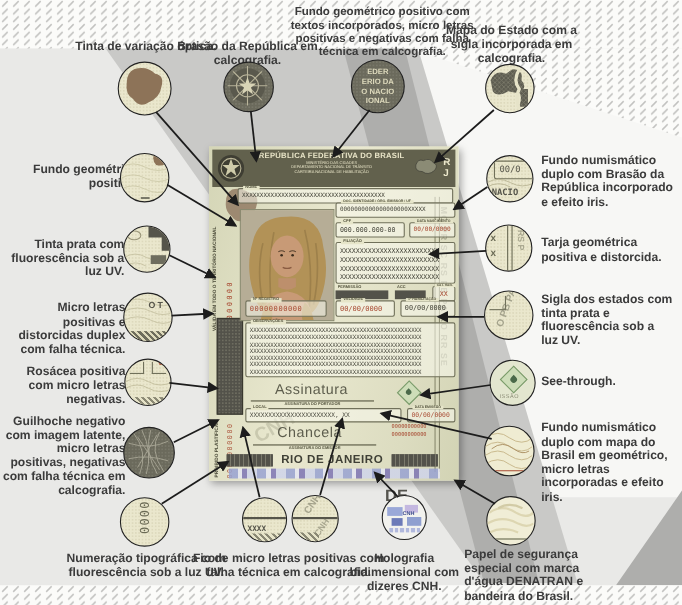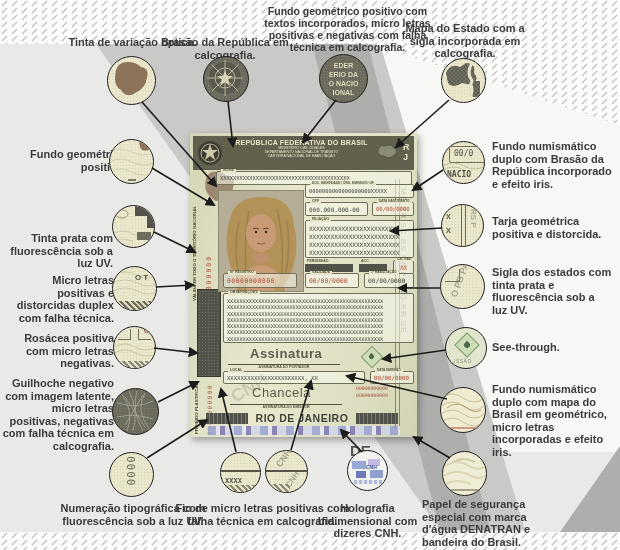--- a/index.html
+++ b/index.html
@@ -65,21 +65,21 @@
     <polygon points="372,44 620,44 620,125" fill="url(#hatch)"></polygon>
     <rect x="0" y="532" width="620" height="18" fill="url(#hatch)"></rect>
   </svg>
 
   <div class="lbl c" style="left:60px;top:36px;width:145px;">Tinta de variação óptica.</div>
   <div class="lbl c" style="left:150px;top:36px;width:150px;">Brasão da República em calcografia.</div>
   <div class="lbl c small" style="left:255px;top:6px;width:185px;">Fundo geométrico positivo com textos incorporados, micro letras positivas e negativas com falha técnica em calcografia.</div>
   <div class="lbl c" style="left:395px;top:22px;width:140px;">Mapa do Estado com a sigla incorporada em calcografia.</div>
 
   <div class="lbl r" style="left:18px;top:148px;width:108px;">Fundo geométrico positivo.</div>
-  <div class="lbl r" style="left:8px;top:232px;width:105px;">Tinta prata com fluorescência sob a luz UV.</div>
+  <div class="lbl r" style="left:8px;top:216px;width:105px;">Tinta prata com fluorescência sob a luz UV.</div>
   <div class="lbl r" style="left:2px;top:274px;width:112px;">Micro letras positivas e distorcidas duplex com falha técnica.</div>
   <div class="lbl r" style="left:12px;top:332px;width:102px;">Rosácea positiva com micro letras negativas.</div>
   <div class="lbl r" style="left:2px;top:377px;width:112px;">Guilhoche negativo com imagem latente, micro letras positivas, negativas com falha técnica em calcografia.</div>
 
   <div class="lbl c" style="left:43px;top:502px;width:180px;">Numeração tipográfica com fluorescência sob a luz UV.</div>
   <div class="lbl c" style="left:305px;top:502px;width:125px;">Holografia bidimensional com dizeres CNH.</div>
   <div class="lbl c" style="left:175px;top:502px;width:175px;">Fio de micro letras positivas com falha técnica em calcografia.</div>
   <div class="lbl l" style="left:492px;top:140px;width:125px;">Fundo numismático duplo com Brasão da República incorporado e efeito iris.</div>
 
   <div class="lbl l" style="left:422px;top:498px;width:140px;">Papel de segurança especial com marca d'água DENATRAN e bandeira do Brasil.</div>
@@ -188,21 +188,21 @@
       <span class="flab">OBSERVAÇÕES</span>
       <div class="fval" style="padding-top:4px;font-size:5.2px;line-height:6.3px;">XXXXXXXXXXXXXXXXXXXXXXXXXXXXXXXXXXXXXXXXXXXXXXXXXX</div>
       <div class="fval" style="padding-top:0;font-size:5.2px;line-height:6.3px;">XXXXXXXXXXXXXXXXXXXXXXXXXXXXXXXXXXXXXXXXXXXXXXXXXX</div>
       <div class="fval" style="padding-top:0;font-size:5.2px;line-height:6.3px;">XXXXXXXXXXXXXXXXXXXXXXXXXXXXXXXXXXXXXXXXXXXXXXXXXX</div>
       <div class="fval" style="padding-top:0;font-size:5.2px;line-height:6.3px;">XXXXXXXXXXXXXXXXXXXXXXXXXXXXXXXXXXXXXXXXXXXXXXXXXX</div>
       <div class="fval" style="padding-top:0;font-size:5.2px;line-height:6.3px;">XXXXXXXXXXXXXXXXXXXXXXXXXXXXXXXXXXXXXXXXXXXXXXXXXX</div>
       <div class="fval" style="padding-top:0;font-size:5.2px;line-height:6.3px;">XXXXXXXXXXXXXXXXXXXXXXXXXXXXXXXXXXXXXXXXXXXXXXXXXX</div>
       <div class="fval" style="padding-top:0;font-size:5.2px;line-height:6.3px;">XXXXXXXXXXXXXXXXXXXXXXXXXXXXXXXXXXXXXXXXXXXXXXXXXX</div>
     </div>
 
-    <div class="abs scriptw" style="left:60px;top:213px;font-weight:bold;">Assinatura</div>
+    <div class="abs scriptw" style="left:60px;top:213px;">Assinatura</div>
     <div class="abs sline" style="left:38px;top:231px;width:112px;"></div>
     <div class="abs tiny" style="left:38px;top:233px;width:112px;text-align:center;">ASSINATURA DO PORTADOR</div>
     <div class="abs" style="left:174px;top:216px;width:14px;height:14px;background:#cdddb8;border:1px solid #7a9a6a;transform:rotate(45deg);"></div>
     <div class="abs" style="left:179px;top:221px;width:5px;height:5px;background:#4a6a4a;border-radius:0 50% 50% 50%;transform:rotate(45deg);"></div>
 
     <div class="abs fbox" style="left:33px;top:238px;width:142px;height:13px;">
       <span class="flab">LOCAL</span>
       <div class="fval" style="font-size:5.6px;">XXXXXXXXXXXXXXXXXXXXXXX, XX</div>
     </div>
     <div class="abs fbox" style="left:180px;top:238px;width:44px;height:13px;">

